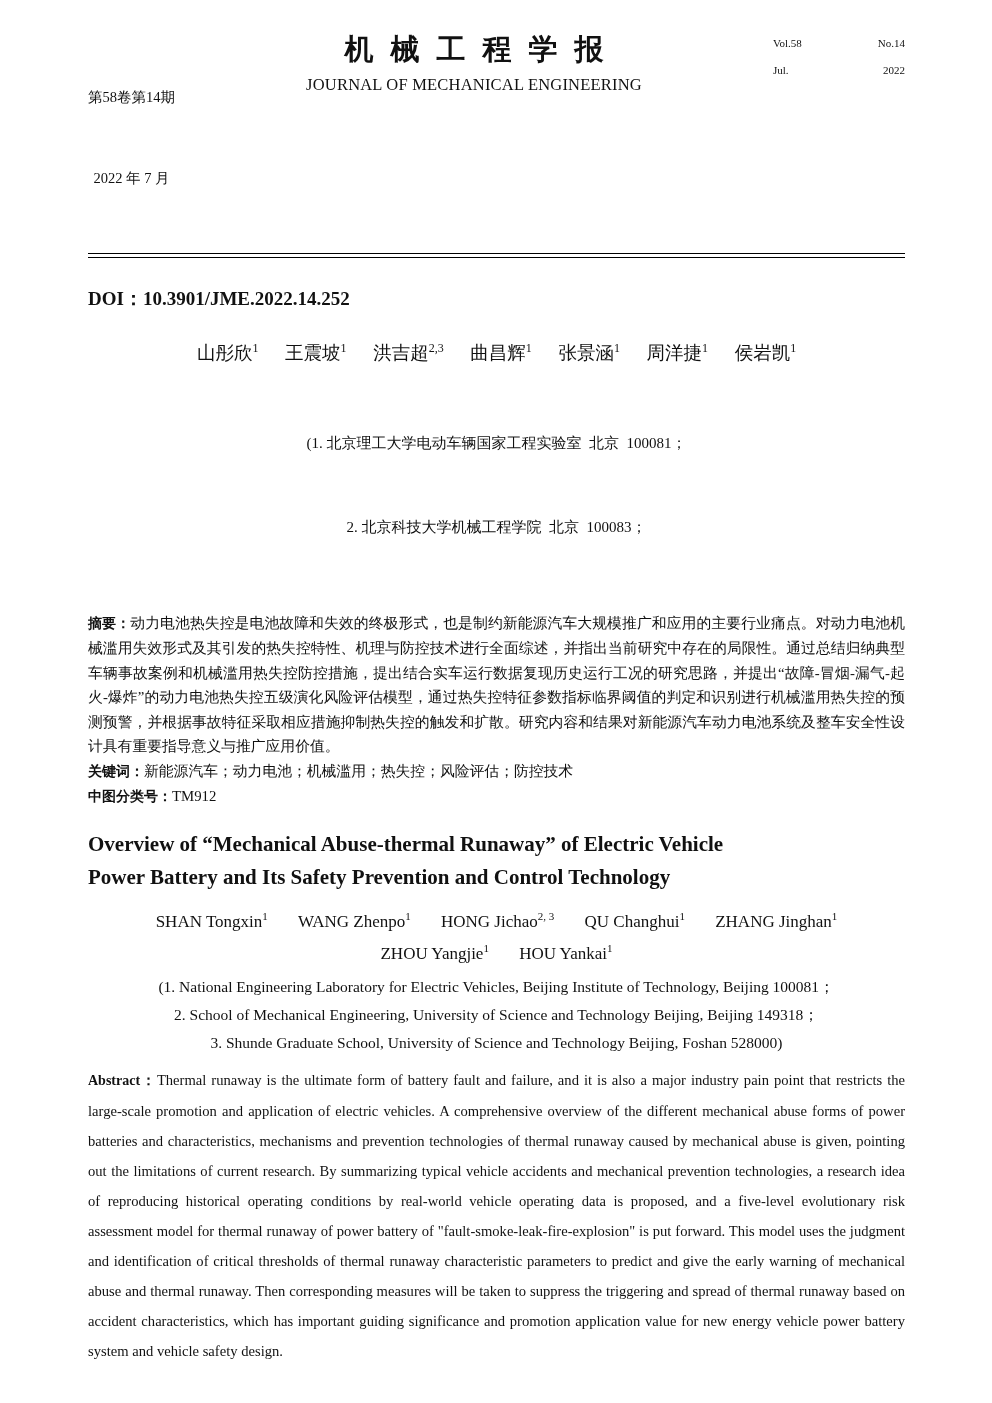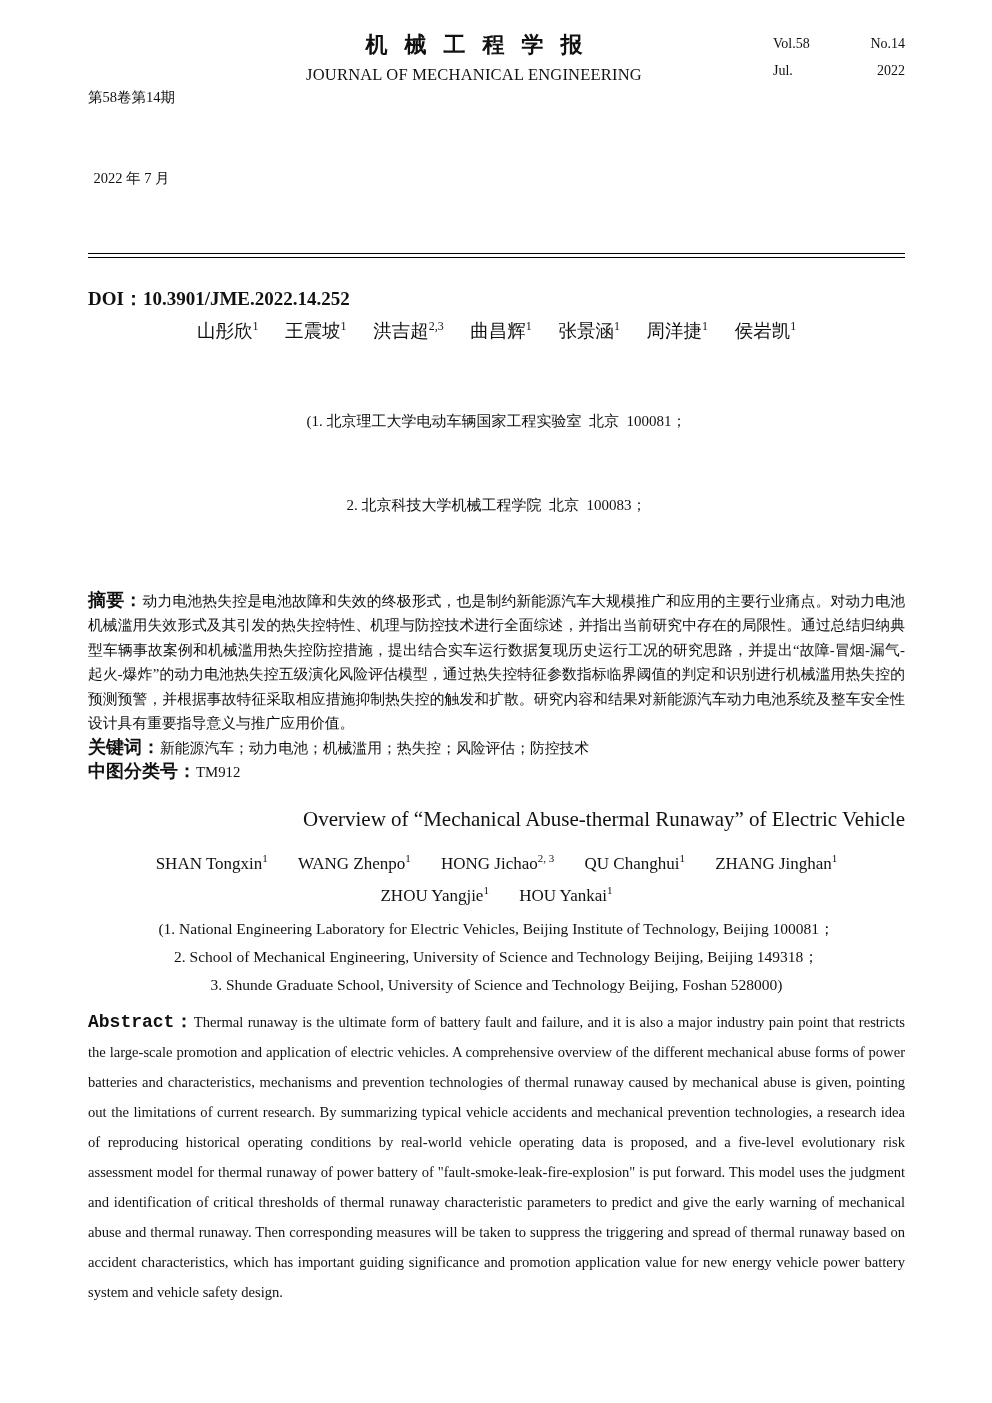--- a/index.html
+++ b/index.html
@@ -8,50 +8,50 @@
     width:992px; height:1403px; margin:0 auto; background:#ffffff;
     color:#111; overflow:hidden; position:relative;
     font-family:"Liberation Serif","DejaVu Serif",serif;
   }
   .content { padding:30px 87px 0 88px; }
 
   
   .jheader { display:flex; justify-content:space-between; align-items:flex-start; }
   .jh-left { font-size:14.5px; line-height:27px; white-space:pre-wrap;text-align:center; }
   .jh-center { text-align:center; flex:1; }
-  .jh-cn { font-size:22px; font-weight:bold; letter-spacing:17px; text-indent:17px;
+  .jh-cn { font-size:29px; font-weight:bold; letter-spacing:17px; text-indent:17px;
            font-family:"Liberation Serif","DejaVu Serif",serif; }
   .jh-en { font-size:16.5px; margin-top:5px; letter-spacing:0.2px; }
-  .jh-right { font-size:14px; line-height:27px; width:132px; }
+  .jh-right { font-size:11px; line-height:27px; width:132px; }
   .jh-right .row { display:flex; justify-content:space-between; }
   .double-rule { margin-top:7px; height:4.5px; border-top:1.6px solid #000; border-bottom:1.6px solid #000; }
 
   
   .doi { margin-top:28px; font-size:19px; font-weight:bold; }
 
   
   .title-cn { margin-top:22px; text-align:center; font-size:30px; font-weight:bold;
               line-height:54px; font-family:"DejaVu Sans","Liberation Sans",sans-serif; }
   .title-cn sup { font-size:15px; font-weight:normal; }
 
   
-  .authors-cn { margin-top:6px; text-align:center; font-size:18.5px; }
+  .authors-cn { margin-top:28px; text-align:center; font-size:18.5px; }
   .authors-cn .author { margin:0 11px; white-space:nowrap; }
   .authors-cn sup { font-size:12px; }
 
   
   .affil { margin-top:8px; text-align:center; font-size:15px; line-height:28px; white-space:pre-wrap; }
 
   
   .abstract-cn { margin-top:14px; font-size:14.8px; line-height:24.5px; text-align:justify; }
-  .lbl { font-weight:bold; font-family:Liberation Mono, monospace; font-size:18px; }
+  .lbl { font-weight:bold; font-family:Liberation Serif, serif; font-size:14px; }
   .kw-line { font-size:14.8px; line-height:24.5px; }
 
   
-  .title-en { margin-top:18px; text-align:right; font-size:21px; font-weight:normal; line-height:33px; }
+  .title-en { margin-top:18px; text-align:left; font-size:21px; font-weight:bold; line-height:33px; }
 
   
   .authors-en { margin-top:10px; text-align:center; font-size:17px; line-height:27px; }
   .authors-en .author { margin:0 13px; white-space:nowrap; }
   .authors-en sup { font-size:11px; }
 
   .affil-en { margin-top:6px; text-align:center; font-size:15.5px; line-height:28px; }
 
   
   .abstract-en { margin-top:8px; font-size:14.6px; line-height:30px; text-align:justify; }
@@ -101,20 +101,21 @@
       <div>(1. 北京理工大学电动车辆国家工程实验室&nbsp;&nbsp;北京&nbsp;&nbsp;100081；</div>
       <div>2. 北京科技大学机械工程学院&nbsp;&nbsp;北京&nbsp;&nbsp;100083；</div>
     </div>
 
     <p class="abstract-cn"><span class="lbl">摘要：</span><span>动力电池热失控是电池故障和失效的终极形式，也是制约新能源汽车大规模推广和应用的主要行业痛点。对动力电池机械滥用失效形式及其引发的热失控特性、机理与防控技术进行全面综述，并指出当前研究中存在的局限性。通过总结归纳典型车辆事故案例和机械滥用热失控防控措施，提出结合实车运行数据复现历史运行工况的研究思路，并提出“故障-冒烟-漏气-起火-爆炸”的动力电池热失控五级演化风险评估模型，通过热失控特征参数指标临界阈值的判定和识别进行机械滥用热失控的预测预警，并根据事故特征采取相应措施抑制热失控的触发和扩散。研究内容和结果对新能源汽车动力电池系统及整车安全性设计具有重要指导意义与推广应用价值。</span></p>
     <p class="kw-line"><span class="lbl">关键词：</span><span>新能源汽车；动力电池；机械滥用；热失控；风险评估；防控技术</span></p>
     <p class="kw-line"><span class="lbl">中图分类号：</span><span>TM912</span></p>
 
     <h2 class="title-en">
       <div>Overview of “Mechanical Abuse-thermal Runaway” of Electric Vehicle</div>
+      <div>Power Battery and Its Safety Prevention and Control Technology</div>
     </h2>
 
     <div class="authors-en">
       <div>
         <span class="author"><span>SHAN Tongxin</span><sup>1</sup></span>
         <span class="author"><span>WANG Zhenpo</span><sup>1</sup></span>
         <span class="author"><span>HONG Jichao</span><sup>2, 3</sup></span>
         <span class="author"><span>QU Changhui</span><sup>1</sup></span>
         <span class="author"><span>ZHANG Jinghan</span><sup>1</sup></span>
       </div>

